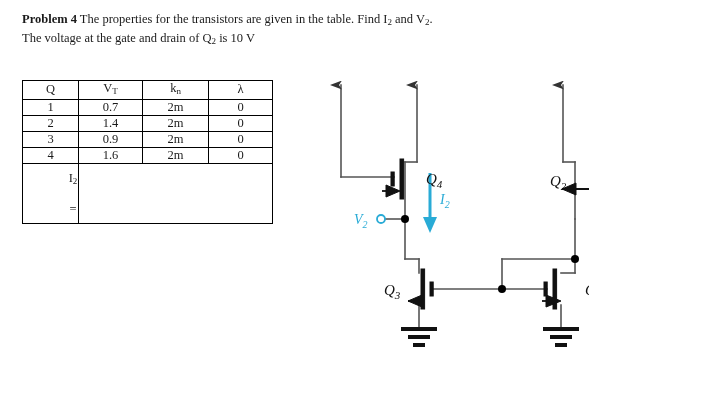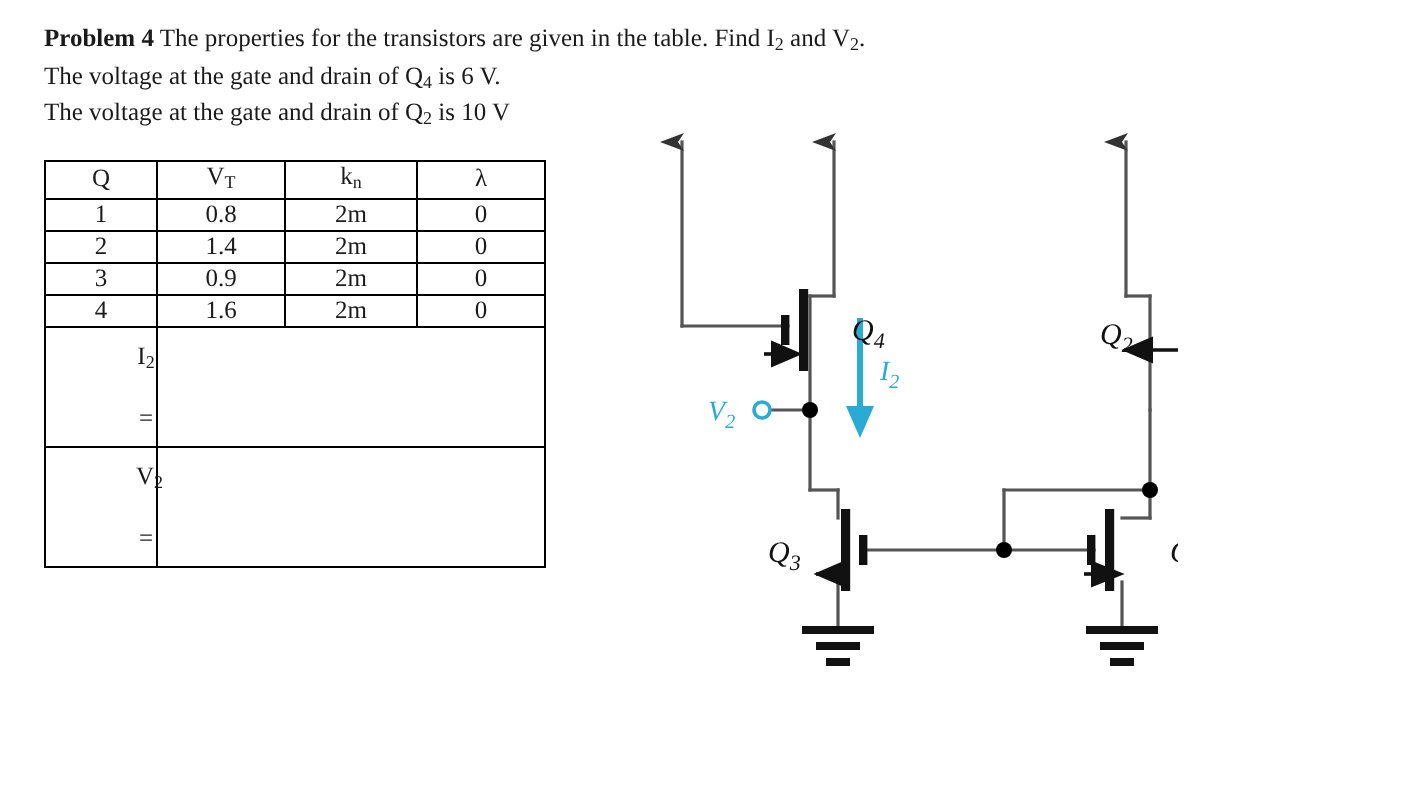--- a/index.html
+++ b/index.html
@@ -52,37 +52,34 @@
   #prop-table col.c2 { width: 64px; }
   #prop-table col.c3 { width: 66px; }
   #prop-table col.c4 { width: 64px; }
   #prop-table tr.tall td { height: 28px; line-height: 28px; }
   #prop-table td.lbl { text-align: center; padding-left: 45px; }
 
   
   #circuit {
     position: absolute;
     left: 320px;
-    top: 55px;
+    top: 69px;
     width: 383px;
     height: 300px;
   }
   #circuit svg { display: block; }
 </style>
 </head>
 <body>
 
 <div id="page">
 
   <div id="statement">
     <div class="line">
       <span class="bold">Problem 4</span><span> The properties for the transistors are given in the table.  Find I</span><sub>2</sub><span> and V</span><sub>2</sub><span>.</span>
-    </div>
-    <div class="line">
-      <span>The voltage at the gate and drain of Q</span><sub>4</sub><span> is 6 V.</span>
     </div>
     <div class="line">
       <span>The voltage at the gate and drain of Q</span><sub>2</sub><span> is 10 V</span>
     </div>
   </div>
 
   <table id="prop-table">
     <colgroup>
       <col class="c1">
         <col class="c2">
@@ -92,21 +89,21 @@
     <tbody>
       <tr>
         <td>Q</td>
         <td><span>V</span><sub>T</sub></td>
         <td><span>k</span><sub>n</sub></td>
         <td>λ</td>
       </tr>
 
       <tr>
         <td>1</td>
-        <td>0.8</td>
+        <td>0.7</td>
         <td>2m</td>
         <td>0</td>
       </tr>
       <tr>
         <td>2</td>
         <td>1.4</td>
         <td>2m</td>
         <td>0</td>
       </tr>
       <tr>
@@ -117,24 +114,20 @@
       </tr>
       <tr>
         <td>4</td>
         <td>1.6</td>
         <td>2m</td>
         <td>0</td>
       </tr>
 
       <tr class="tall">
         <td class="lbl"><span>I</span><sub>2</sub><span> =</span></td>
-        <td colspan="3"></td>
-      </tr>
-      <tr class="tall">
-        <td class="lbl"><span>V</span><sub>2</sub><span> =</span></td>
         <td colspan="3"></td>
       </tr>
     </tbody>
   </table>
 
   <div id="circuit">
     <svg width="383" height="300" viewBox="0 0 383 300" xmlns="http://www.w3.org/2000/svg">
       <defs>
         <marker id="upArrow" markerWidth="9" markerHeight="12" refX="4.5" refY="11" orient="auto-start-reverse" markerUnits="userSpaceOnUse">
           <path d="M4.5 0 L9 12 L4.5 9 L0 12 Z" fill="#333333"></path>

